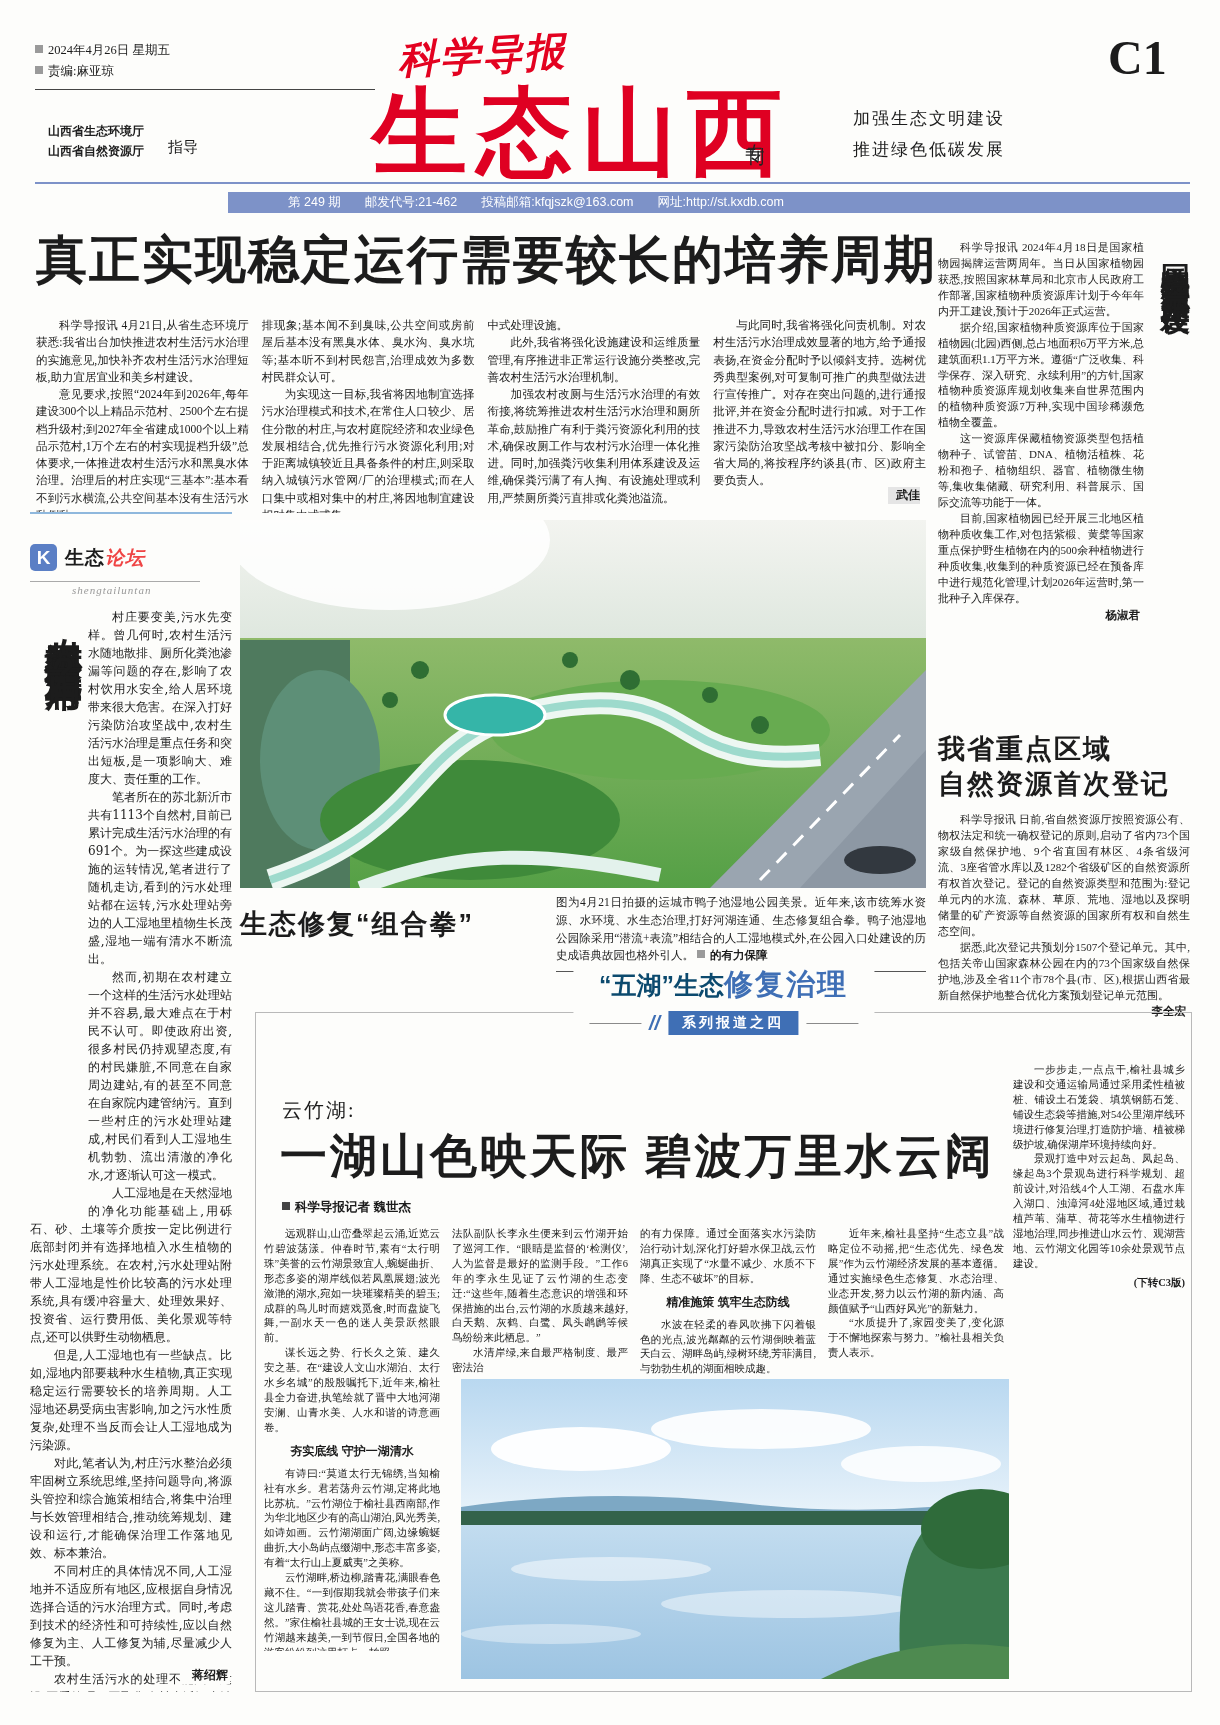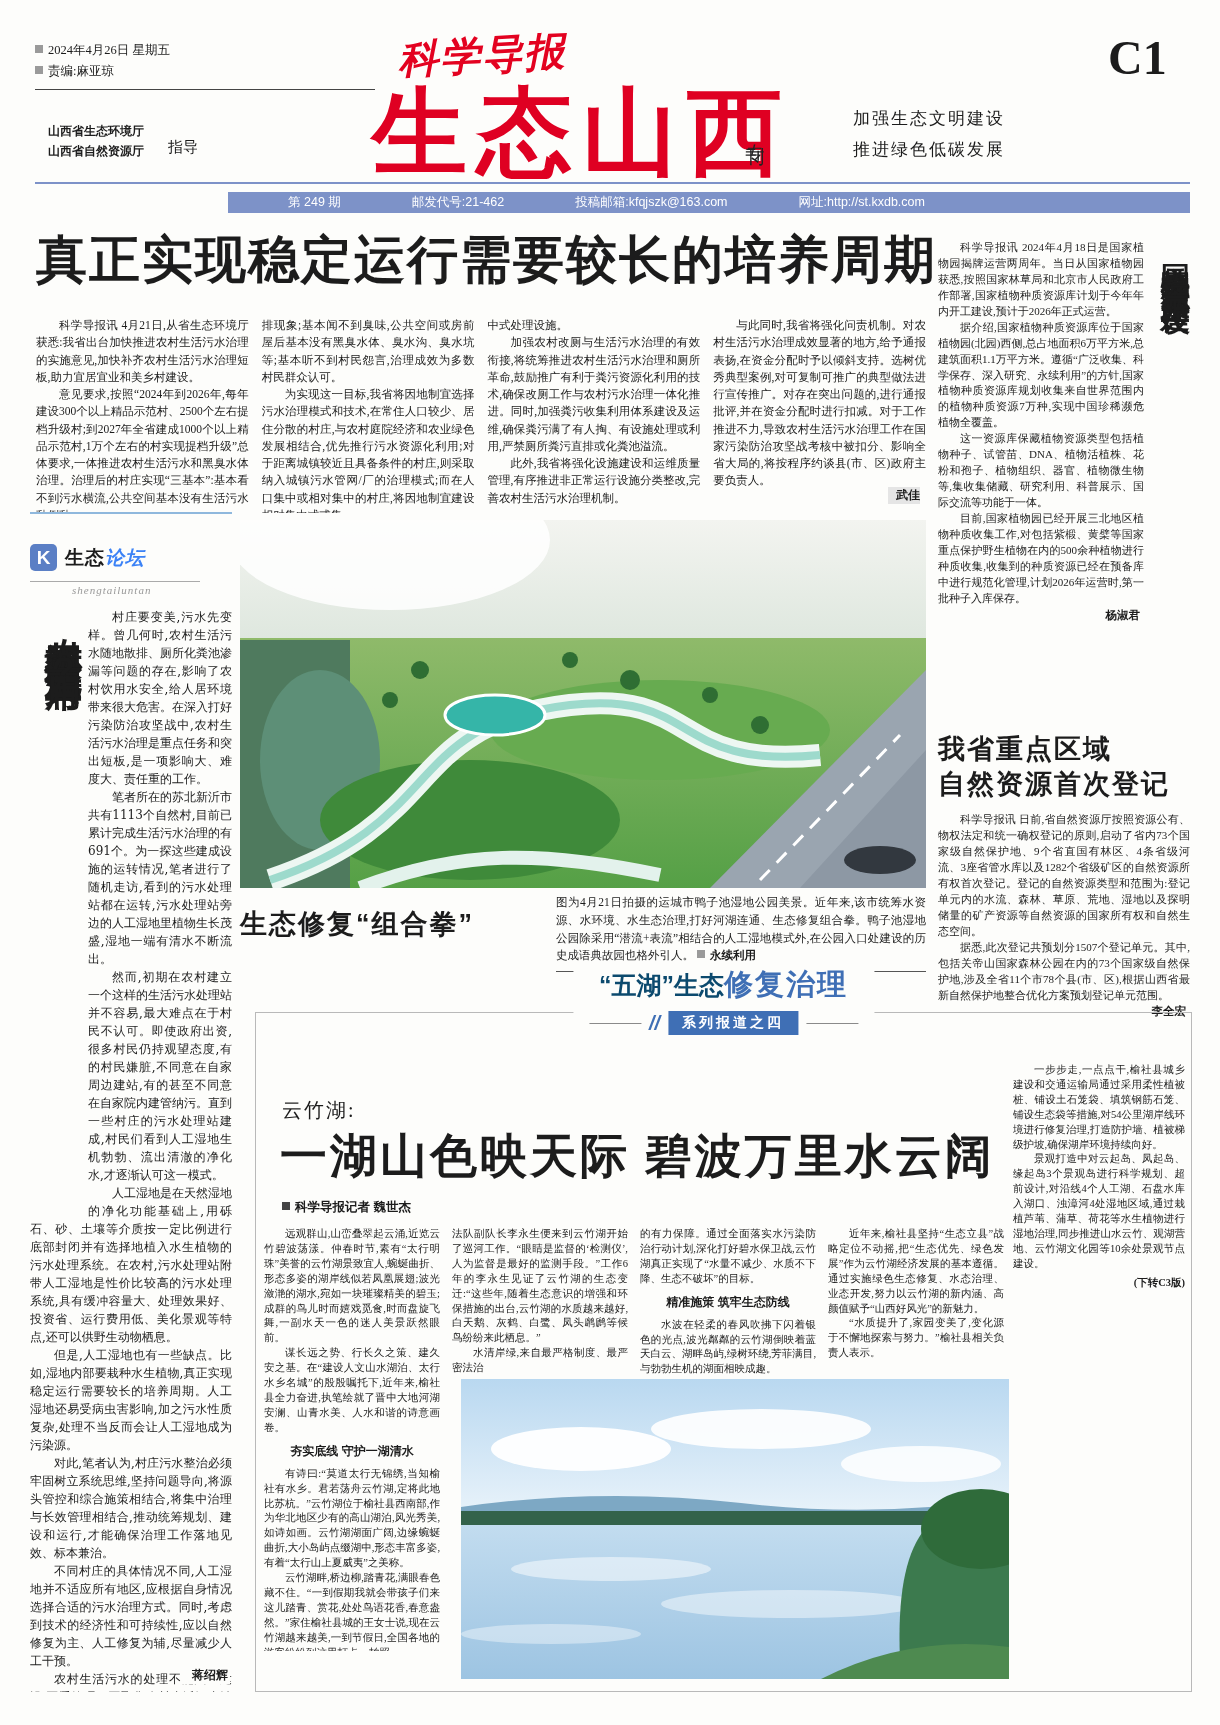--- a/index.html
+++ b/index.html
@@ -19,21 +19,21 @@
   #guide{left:168px;top:138px;font-size:15px;}
   #bigtitle{left:372px;top:70px;font-size:95px;font-weight:900;color:#df0022;letter-spacing:10px;
             font-family:"Liberation Serif",serif;}
   #zhuankan{left:742px;top:128px;font-size:19px;letter-spacing:4px;color:#222;}
   #slogan{left:853px;top:103px;font-size:17px;line-height:1.85;letter-spacing:2px;}
   #pageno{left:1108px;top:30px;font-size:48px;font-weight:bold;font-family:"Liberation Serif",serif;}
 
   
   #topline{left:35px;top:182px;width:1155px;height:2px;background:#7d92c8;}
   #infobar{left:228px;top:192px;width:962px;height:21px;background:#7d92c8;color:#fff;
-           display:flex;align-items:center;gap:71px;padding-left:60px;box-sizing:border-box;
+           display:flex;align-items:center;gap:24px;padding-left:60px;box-sizing:border-box;
            font-size:12.5px;font-family:"Liberation Sans",sans-serif;}
 
   
   #lead{left:36px;top:226px;width:890px;height:278px;}
   #lead-headline{font-size:51px;font-weight:900;letter-spacing:2px;white-space:nowrap;}
   #lead-cols{display:flex;gap:13px;margin-top:22px;height:196px;overflow:hidden;}
   #lead-cols .col{width:213px;font-size:11.5px;line-height:1.5;text-align:justify;}
   .col p{text-indent:2em;}
   .col p.noindent{text-indent:0;}
   #lead-byline{position:absolute;right:6px;bottom:0px;font-weight:bold;font-size:12px;background:#e5e5e5;padding-left:8px;}
@@ -49,21 +49,21 @@
   #sb2-text{margin-top:10px;font-size:11px;line-height:1.45;text-align:justify;height:218px;overflow:hidden;}
 
   
   #rail{left:30px;top:512px;width:202px;height:1180px;overflow:hidden;}
   #rail-divider{width:202px;height:2px;background:#8fb8dd;}
   #forum-logo{margin-top:30px;display:flex;align-items:flex-end;gap:8px;border-bottom:1.5px solid #aaa;
               padding-bottom:10px;width:170px;}
   #forum-k{width:27px;height:27px;background:#5b7fc5;border-radius:5px;color:#fff;font-weight:bold;
            font-size:19px;display:flex;align-items:center;justify-content:center;font-family:"Liberation Sans",sans-serif;}
   #forum-name{font-size:19px;font-weight:bold;letter-spacing:1px;}
-  #forum-name .blue{color:#3b82f6;font-style:italic;}
+  #forum-name .blue{color:#ef4444;font-style:italic;}
   #forum-pinyin{position:absolute;left:42px;top:72px;font-size:11px;color:#999;font-style:italic;letter-spacing:1px;}
   #essay{margin-top:26px;position:relative;}
   #essay-headline{float:left;width:52px;height:612px;font-size:37px;font-weight:900;letter-spacing:3px;line-height:1.05;margin-right:6px;}
   #essay-body{font-size:12px;line-height:1.5;text-align:justify;font-family:"DejaVu Serif",serif;}
   #essay-body p{text-indent:2em;}
   #essay-byline{position:absolute;right:2px;bottom:8px;font-weight:bold;font-size:12px;background:#fdfdfb;padding:2px 2px 0 10px;}
 
   
   #photo1{left:240px;top:520px;width:686px;height:368px;overflow:hidden;background:#cfe0d4;}
   #caption{left:240px;top:894px;width:686px;display:flex;gap:20px;}
@@ -134,22 +134,22 @@
       <div class="col">
           <p>科学导报讯 4月21日,从省生态环境厅获悉:我省出台加快推进农村生活污水治理的实施意见,加快补齐农村生活污水治理短板,助力宜居宜业和美乡村建设。</p>
           <p>意见要求,按照“2024年到2026年,每年建设300个以上精品示范村、2500个左右提档升级村;到2027年全省建成1000个以上精品示范村,1万个左右的村实现提档升级”总体要求,一体推进农村生活污水和黑臭水体治理。治理后的村庄实现“三基本”:基本看不到污水横流,公共空间基本没有生活污水乱倒乱</p>
         </div>
       <div class="col">
           <p class="noindent">排现象;基本闻不到臭味,公共空间或房前屋后基本没有黑臭水体、臭水沟、臭水坑等;基本听不到村民怨言,治理成效为多数村民群众认可。</p>
           <p>为实现这一目标,我省将因地制宜选择污水治理模式和技术,在常住人口较少、居住分散的村庄,与农村庭院经济和农业绿色发展相结合,优先推行污水资源化利用;对于距离城镇较近且具备条件的村庄,则采取纳入城镇污水管网/厂的治理模式;而在人口集中或相对集中的村庄,将因地制宜建设相对集中式或集</p>
         </div>
       <div class="col">
           <p class="noindent">中式处理设施。</p>
+          <p>此外,我省将强化设施建设和运维质量管理,有序推进非正常运行设施分类整改,完善农村生活污水治理机制。</p>
           <p>加强农村改厕与生活污水治理的有效衔接,将统筹推进农村生活污水治理和厕所革命,鼓励推广有利于粪污资源化利用的技术,确保改厕工作与农村污水治理一体化推进。同时,加强粪污收集利用体系建设及运维,确保粪污满了有人掏、有设施处理或利用,严禁厕所粪污直排或化粪池溢流。</p>
-          <p>此外,我省将强化设施建设和运维质量管理,有序推进非正常运行设施分类整改,完善农村生活污水治理机制。</p>
         </div>
       <div class="col">
           <p>与此同时,我省将强化问责机制。对农村生活污水治理成效显著的地方,给予通报表扬,在资金分配时予以倾斜支持。选树优秀典型案例,对可复制可推广的典型做法进行宣传推广。对存在突出问题的,进行通报批评,并在资金分配时进行扣减。对于工作推进不力,导致农村生活污水治理工作在国家污染防治攻坚战考核中被扣分、影响全省大局的,将按程序约谈县(市、区)政府主要负责人。</p>
         </div>
     </div>
     <div id="lead-byline" class="sans">武佳</div>
   </div>
 
   <div class="abs" id="sidebar">
     <div id="sb1">
@@ -237,21 +237,21 @@
         <circle cx="520" cy="205" r="9" fill="#2f6e33"></circle>
       <circle cx="600," :="" r="0" fill="none"></circle>
       <ellipse cx="640" cy="340" rx="36" ry="14" fill="#32383f"></ellipse>
     </svg>
   </div>
 
   <div class="abs" id="caption">
     <div id="caption-title" class="sans">生态修复“组合拳”</div>
     <div id="caption-text">
       <span>图为4月21日拍摄的运城市鸭子池湿地公园美景。近年来,该市统筹水资源、水环境、水生态治理,打好河湖连通、生态修复组合拳。鸭子池湿地公园除采用“潜流+表流”相结合的人工湿地模式外,在公园入口处建设的历史成语典故园也格外引人。</span>
-      <span class="sq"></span><b>永续利用</b>
+      <span class="sq"></span><b>的有力保障</b>
     </div>
   </div>
 
   <div class="abs" id="series">
     <div id="badge">
       <div id="badge-l1">
         <span id="badge-dark">“五湖”生态</span><span id="badge-blue">修复治理</span>
       </div>
       <div id="badge-l2">
         <span class="badge-line"></span>

